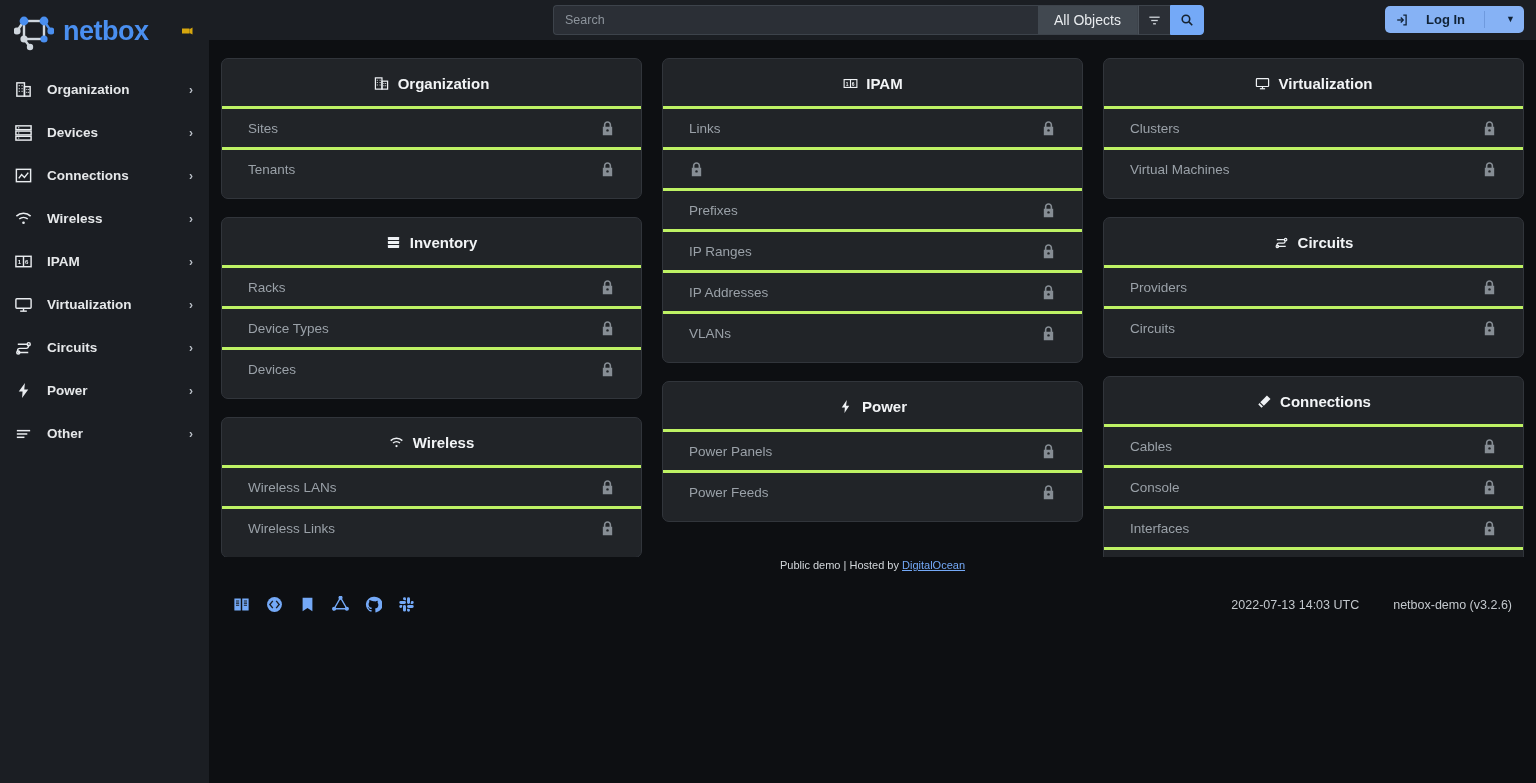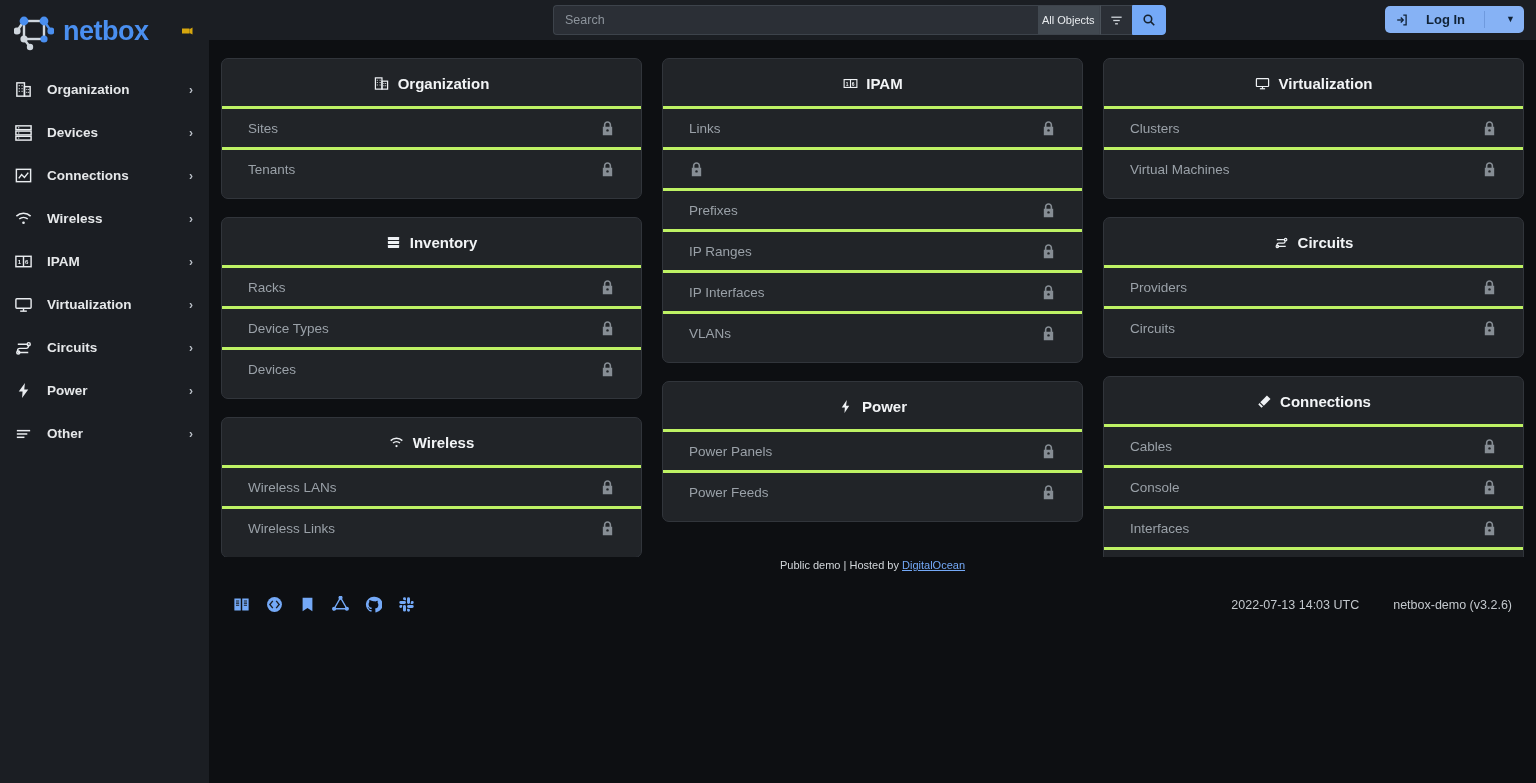--- a/index.html
+++ b/index.html
@@ -61,23 +61,23 @@
     width:485px; height:30px;
     background:#2b2f36; border:1px solid #3d434b;
     border-right:none;
     border-radius:4px 0 0 4px;
     color:#e7e9eb; font-size:12.5px;
     padding:0 11px; outline:none;
     font-family:"Liberation Sans", sans-serif;
   }
   .search-input::placeholder { color:#8d949c; }
   .search-scope {
-    display:flex; align-items:center; padding:0 4px;
+    display:flex; align-items:center; padding:0 16px;
     background:#414850; border:1px solid #3d434b; border-left:none;
-    color:#e9ecef; font-size:11px; white-space:nowrap; cursor:pointer;
+    color:#e9ecef; font-size:14px; white-space:nowrap; cursor:pointer;
   }
   .search-filter {
     display:flex; align-items:center; justify-content:center;
     width:32px; background:#2b2f36;
     border:1px solid #3d434b; border-left:1px solid #4b525a; border-right:none;
     color:#cfd4da; cursor:pointer;
   }
   .search-go {
     display:flex; align-items:center; justify-content:center;
     width:34px; background:#74a9f7; border:1px solid #74a9f7;
@@ -480,21 +480,21 @@
         <div class="row">
           <span class="row-label">IP Ranges</span>
           <span class="row-lock">
             <svg viewBox="0 0 16 18" width="15" height="17" fill="currentColor">
                 <path d="M8 1.2c-2.2 0-3.9 1.7-3.9 3.9V7H3v9.3h10V7h-1.1V5.1c0-2.2-1.7-3.9-3.9-3.9zm0 1.7c1.2 0 2.2 1 2.2 2.2V7H5.8V5.1c0-1.2 1-2.2 2.2-2.2z"></path>
                 <circle cx="8" cy="11" r="1.3" fill="#212428"></circle>
               </svg>
           </span>
         </div>
         <div class="row">
-          <span class="row-label">IP Interfaces</span>
+          <span class="row-label">IP Addresses</span>
           <span class="row-lock">
             <svg viewBox="0 0 16 18" width="15" height="17" fill="currentColor">
                 <path d="M8 1.2c-2.2 0-3.9 1.7-3.9 3.9V7H3v9.3h10V7h-1.1V5.1c0-2.2-1.7-3.9-3.9-3.9zm0 1.7c1.2 0 2.2 1 2.2 2.2V7H5.8V5.1c0-1.2 1-2.2 2.2-2.2z"></path>
                 <circle cx="8" cy="11" r="1.3" fill="#212428"></circle>
               </svg>
           </span>
         </div>
         <div class="row">
           <span class="row-label">VLANs</span>
           <span class="row-lock">

